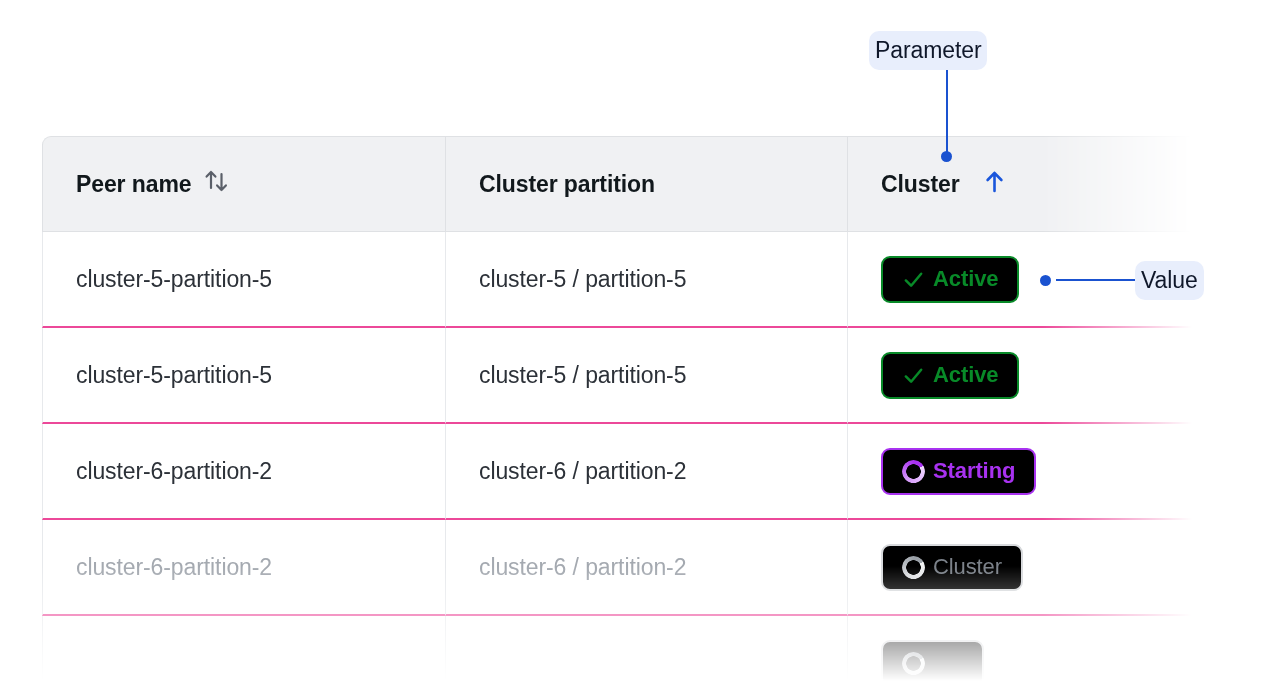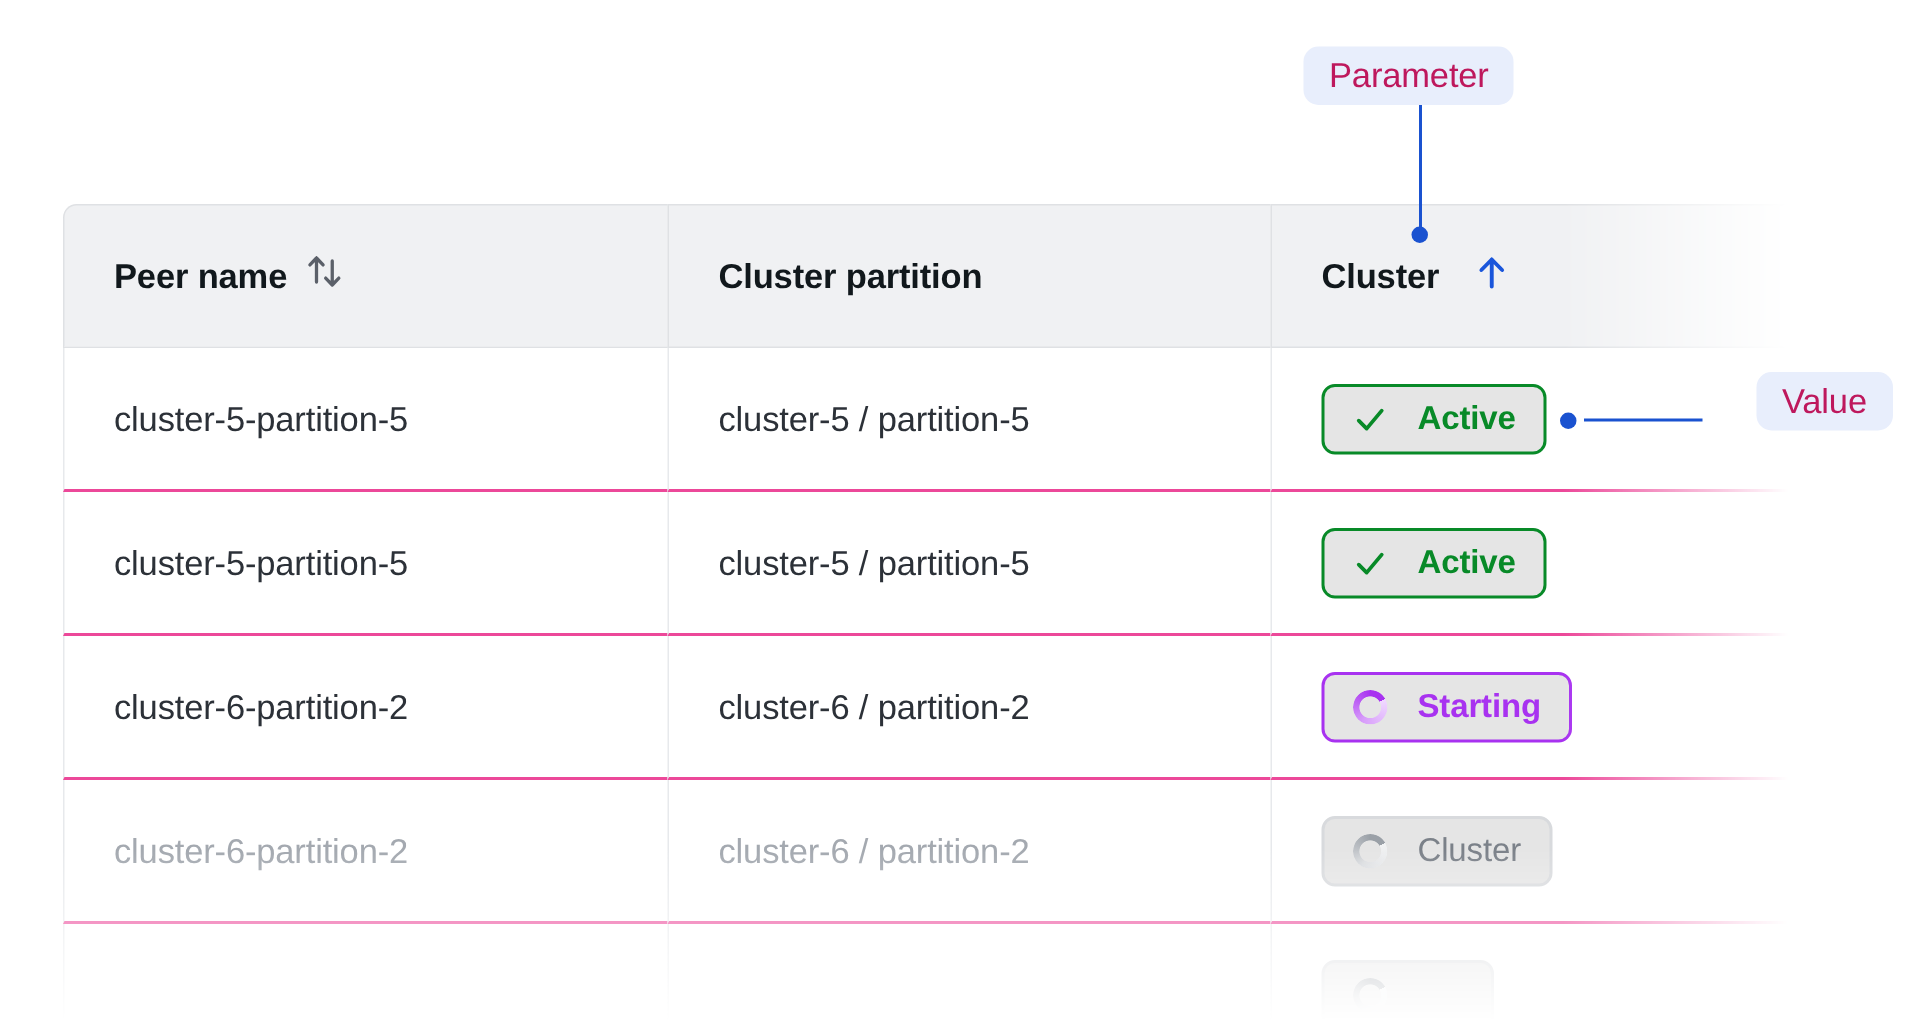--- a/index.html
+++ b/index.html
@@ -83,29 +83,29 @@
   tbody td.td-peer    { border-left: 1px solid #e7e9ec; }
   tbody td.td-cluster { border-left: 1px solid #e7e9ec; }
   tbody td.td-status  { border-left: 1px solid #e7e9ec; border-right: 1px solid #e7e9ec; }
 
   tbody tr.dim td { color: #a4a9b0; }
 
   
   .badge {
     display: inline-flex;
     align-items: center;
-    gap: 20px;
+    gap: 8px;
     height: 47px;
     padding: 0 19px;
     border-radius: 9px;
     border: 2px solid;
     font-size: 22px;
     font-weight: bold;
     letter-spacing: -0.1px;
-    background: #e5e5e5;
+    background: #000000;
     white-space: nowrap;
   }
   .badge.active   { border-color: #088a28; color: #088a28; }
   .badge.starting { border-color: #a832f0; color: #a832f0; }
   .badge.pending  { border-color: #d8dadd; color: #7b8189; font-weight: normal; }
 
   .check-ico { width: 23px; height: 23px; flex: 0 0 auto; display: block; }
 
   .spinner {
     width: 23px; height: 23px; flex: 0 0 auto;
@@ -125,32 +125,32 @@
     mask: radial-gradient(circle, transparent 7px, #000 7.5px);
   }
 
   
   .anno-pill {
     position: absolute;
     display: inline-flex;
     align-items: center;
     justify-content: center;
     height: 39px;
-    padding: 0 17px;
+    padding: 0 6px;
     border-radius: 10px;
     background: #e8eefc;
-    color: #be185d;
+    color: #0f172a;
     font-size: 23px;
     font-weight: normal;
     letter-spacing: -0.1px;
     white-space: nowrap;
   }
 
   #pill-parameter { left: 869px; top: 31px; }
-  #pill-value     { left: 1135px; top: 248px; margin-left: 36px; }
+  #pill-value     { left: 1135px; top: 261px; }
 
   .anno-line-v {
     position: absolute;
     width: 2px;
     background: #1a52d0;
   }
   .anno-line-h {
     position: absolute;
     height: 2px;
     background: #1a52d0;

